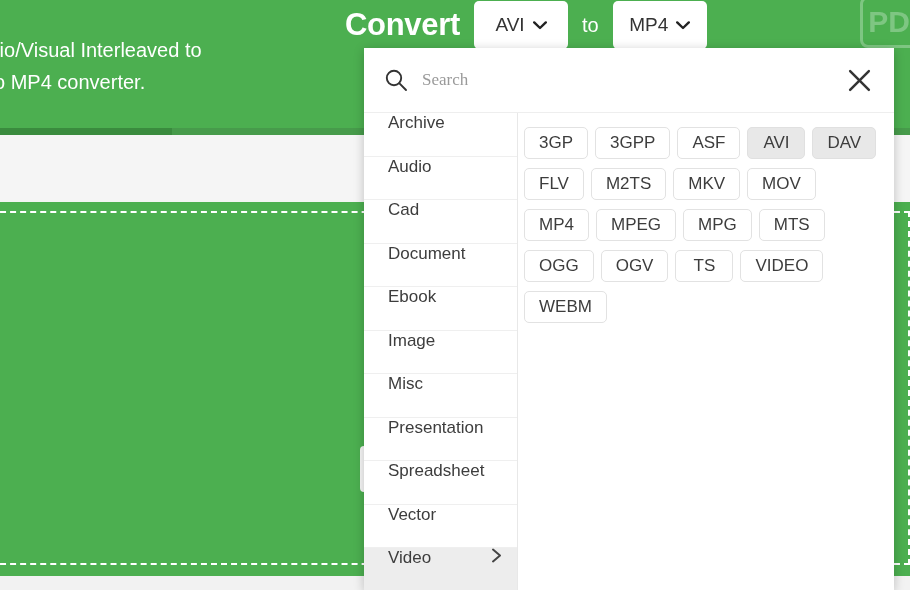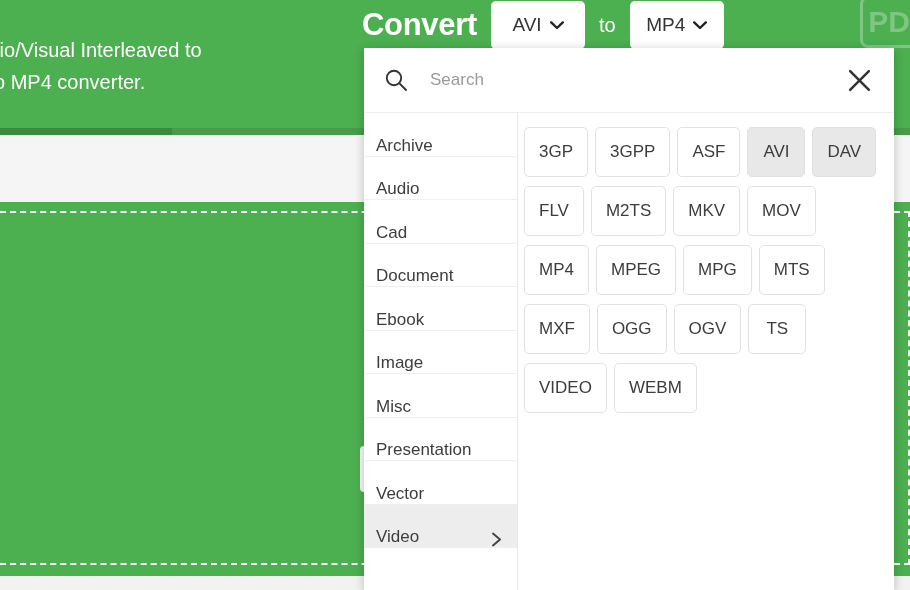--- a/index.html
+++ b/index.html
@@ -35,21 +35,21 @@
     top: 34px;
     width: 400px;
     color: #ffffff;
     font-size: 20px;
     line-height: 32px;
     white-space: pre-line;
   }
 
   .convert-bar {
     position: absolute;
-    left: 362px;
+    left: 345px;
     top: 0px;
     height: 50px;
     display: flex;
     align-items: center;
     gap: 14px;
   }
 
   .convert-word {
     color: #ffffff;
     font-size: 31px;
@@ -197,24 +197,24 @@
     display: flex;
     align-items: center;
     padding: 0 18px 0 20px;
     border-bottom: 1px solid #eeeeee;
   }
   .search-icon { width: 24px; height: 24px; display:block; }
   .search-input {
     flex: 1;
     border: none;
     outline: none;
-    margin-left: 22px;
+    margin-left: 14px;
     font-size: 17px;
     color: #444;
-    font-family: Liberation Sans, sans-serif;
+    font-family: Liberation Serif, serif;
     background: transparent;
   }
   .search-input::placeholder { color: #9a9a9a; }
   .close-btn {
     width: 34px; height: 34px;
     background: transparent;
     border: none;
     cursor: pointer;
     display: flex;
     align-items: center;
@@ -231,42 +231,42 @@
 
   .cat-list {
     width: 154px;
     min-width: 154px;
     border-right: 1px solid #e8e8e8;
     overflow: hidden;
   }
   .cat-item {
     height: 43.5px;
     display: flex;
-    align-items: flex-end;
+    align-items: flex-start;
     justify-content: space-between;
-    padding: 0 14px 0 12px;
+    padding: 0 14px 0 24px;
     font-size: 17px;
     color: #3d3d3d;
     border-bottom: 1px solid #efefef;
     cursor: pointer;
     background: #ffffff;
   }
   .cat-item.active { background: #ededed; }
   .chevron { width: 13px; height: 15px; display: block; }
 
   .fmt-grid {
     flex: 1;
     padding: 14px 12px 10px 6px;
     display: flex;
     flex-wrap: wrap;
     align-content: flex-start;
     gap: 9px 7px;
   }
   .chip {
-    height: 50px;
+    height: 32px;
     min-width: 58px;
     padding: 0 14px;
     background: #ffffff;
     border: 1px solid #e2e2e2;
     border-radius: 5px;
     font-size: 17px;
     color: #3d3d3d;
     cursor: pointer;
     font-family: inherit;
     display: flex;
@@ -363,20 +363,23 @@
             <span>Ebook</span>
           </div>
           <div class="cat-item">
             <span>Image</span>
           </div>
           <div class="cat-item">
             <span>Misc</span>
           </div>
           <div class="cat-item">
             <span>Presentation</span>
+          </div>
+          <div class="cat-item">
+            <span>Spreadsheet</span>
           </div>
           <div class="cat-item">
             <span>Vector</span>
           </div>
           <div class="cat-item active">
             <span>Video</span>
             <svg class="chevron" viewBox="0 0 13 15">
               <path d="M3 1.6 L10 7.5 L3 13.4" stroke="#444" stroke-width="2" fill="none" stroke-linecap="round" stroke-linejoin="round"></path>
             </svg>
           </div>
@@ -388,21 +391,20 @@
           <button class="chip selected">AVI</button>
           <button class="chip selected">DAV</button>
           <button class="chip">FLV</button>
           <button class="chip">M2TS</button>
           <button class="chip">MKV</button>
           <button class="chip">MOV</button>
           <button class="chip">MP4</button>
           <button class="chip">MPEG</button>
           <button class="chip">MPG</button>
           <button class="chip">MTS</button>
-          <button class="chip">MXF</button>
           <button class="chip">OGG</button>
           <button class="chip">OGV</button>
           <button class="chip">TS</button>
           <button class="chip">VIDEO</button>
           <button class="chip">WEBM</button>
         </div>
     </div>
 
   </div>
 

